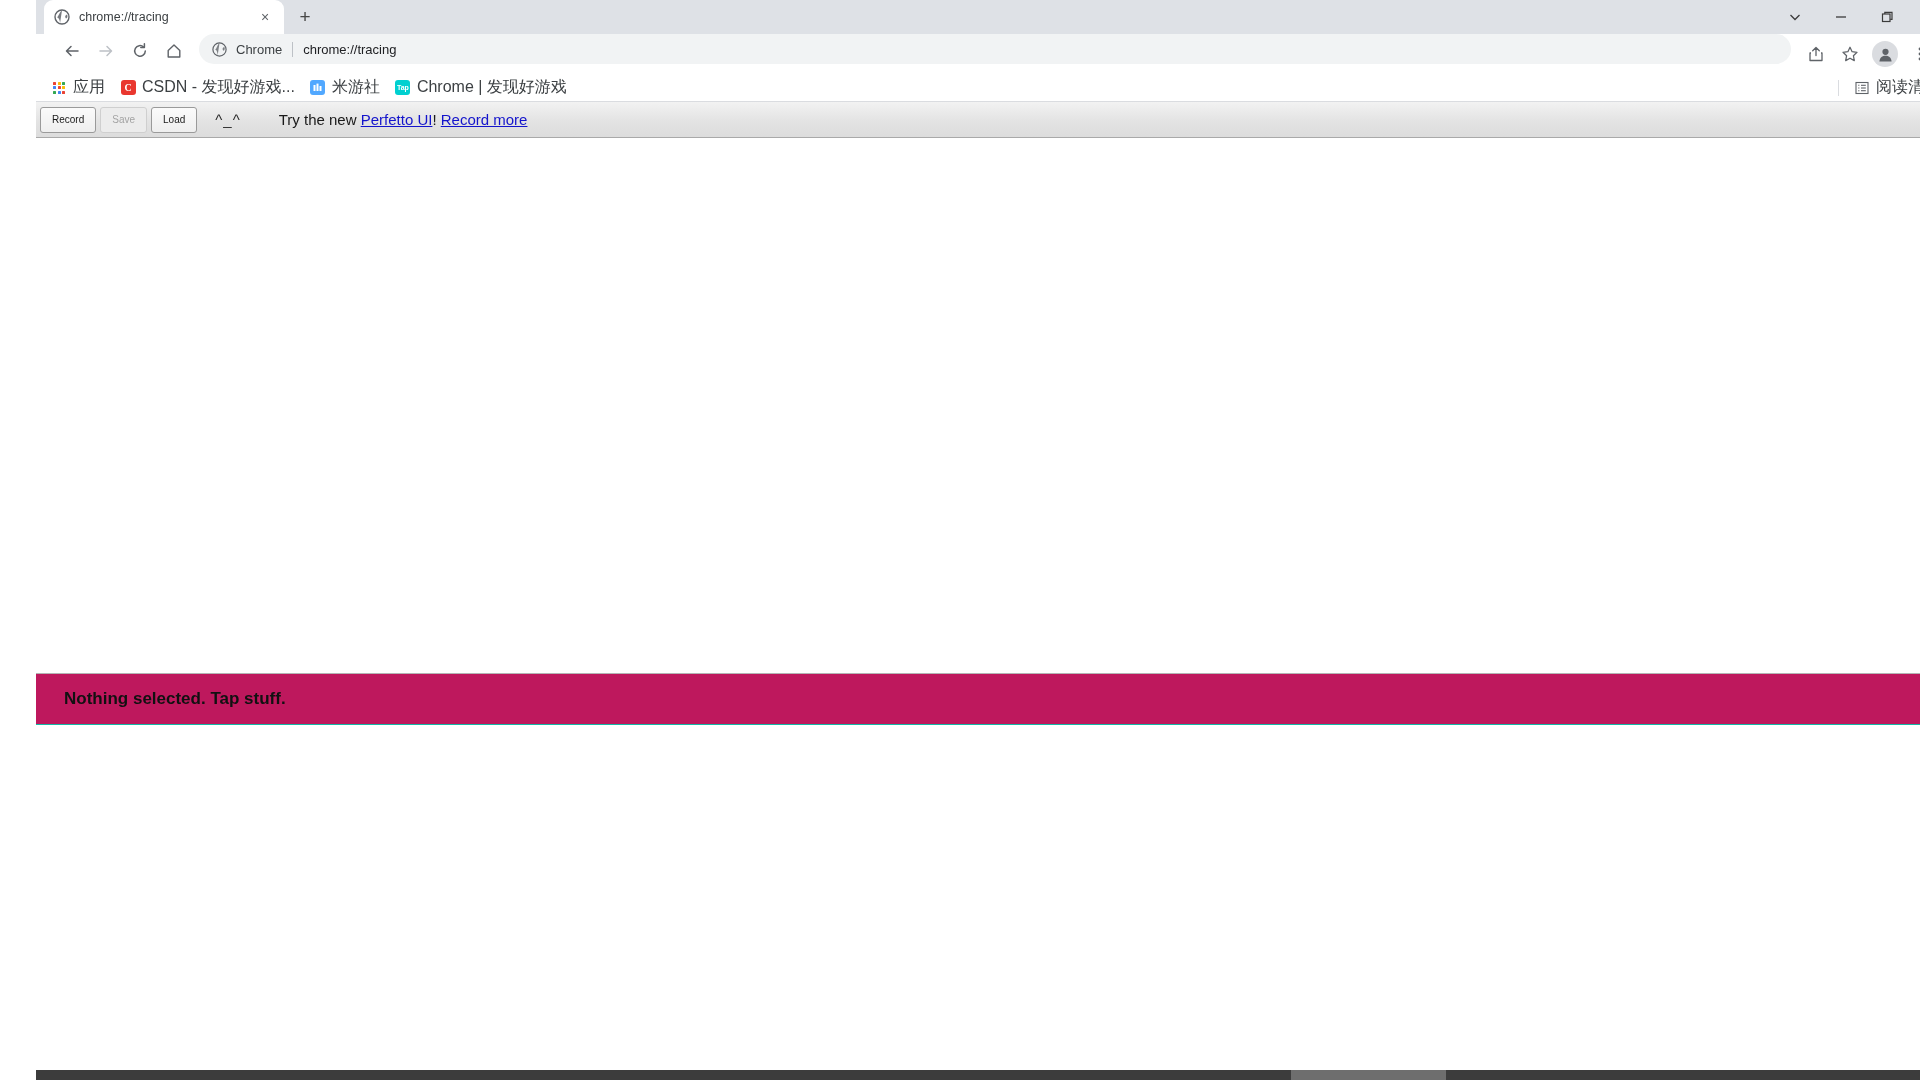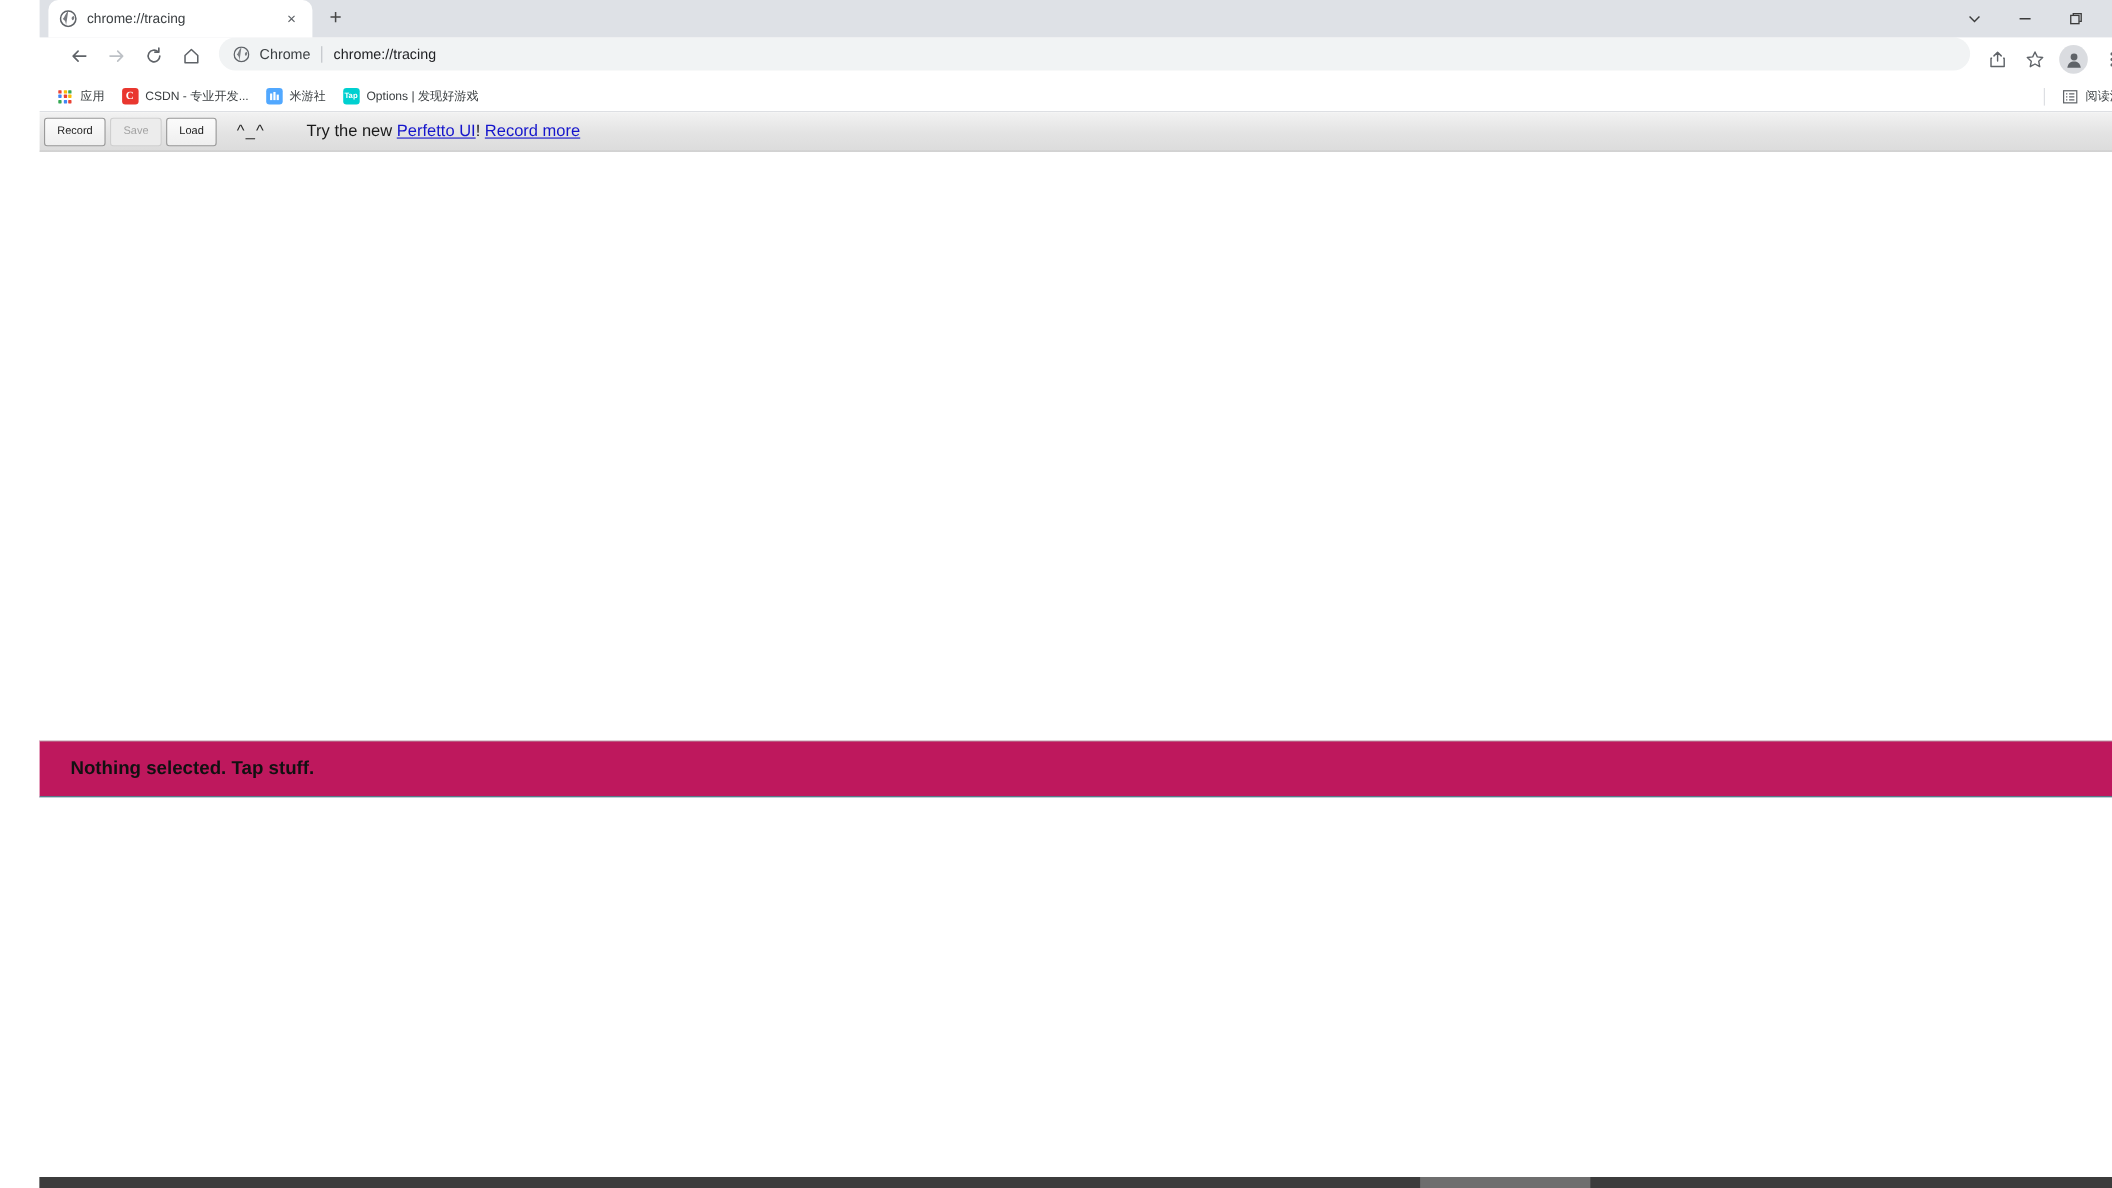--- a/index.html
+++ b/index.html
@@ -137,21 +137,21 @@
     margin-right: 1px;
     max-width: 190px;
   }
   .bm-ico {
     width: 16px; height: 16px; flex: none;
     margin-right: 6px;
     display: flex; align-items: center; justify-content: center;
     font-size: 9px;
   }
   .bm-label {
-    font-size: 11px; color: #3c4043;
+    font-size: 16px; color: #3c4043;
     white-space: nowrap; overflow: hidden; text-overflow: ellipsis;
   }
   .bm-spacer { flex: 1; }
   .bm-right { display: flex; align-items: center; font-family: Liberation Serif, serif; }
   .bm-vsep { width: 1px; height: 16px; background: #dadce0; margin: 0 8px; }
 
   
   .fav-apps { display: grid; grid-template-columns: repeat(3,3px); grid-template-rows: repeat(3,3px); gap: 1.5px; }
   .fav-apps i { display:block; width:3px; height:3px; border-radius:0.5px; }
   .fav-csdn {
@@ -448,41 +448,41 @@
             <i style="background:#ea4335"></i>
         </span>
       </span>
       <span class="bm-label">应用</span>
     </div>
 
     <div class="bm">
       <span class="bm-ico">
         <span class="fav-csdn">C</span>
       </span>
-      <span class="bm-label">CSDN - 专业开发...</span>
+      <span class="bm-label">CSDN - 发现好游戏...</span>
     </div>
 
     <div class="bm">
       <span class="bm-ico">
         <span class="fav-miyoushe">
           <svg width="11" height="11" viewBox="0 0 11 11">
             <rect x="1.5" y="3" width="2" height="6" fill="#ffffff"></rect>
             <rect x="4.5" y="1.6" width="2" height="7.4" fill="#ffffff"></rect>
             <rect x="7.5" y="4" width="2" height="5" fill="#ffffff"></rect>
           </svg>
         </span>
       </span>
       <span class="bm-label">米游社</span>
     </div>
 
     <div class="bm">
       <span class="bm-ico">
         <span class="fav-taptap">Tap</span>
       </span>
-      <span class="bm-label">Options | 发现好游戏</span>
+      <span class="bm-label">Chrome | 发现好游戏</span>
     </div>
 
     <div class="bm-spacer"></div>
 
     <div class="bm-right">
       <span class="bm-vsep"></span>
       <div class="bm">
         <span class="bm-ico">
           <svg width="14" height="14" viewBox="0 0 14 14">
             <rect x="1" y="1.5" width="12" height="11" fill="none" stroke="#5f6368" stroke-width="1.1"></rect>

